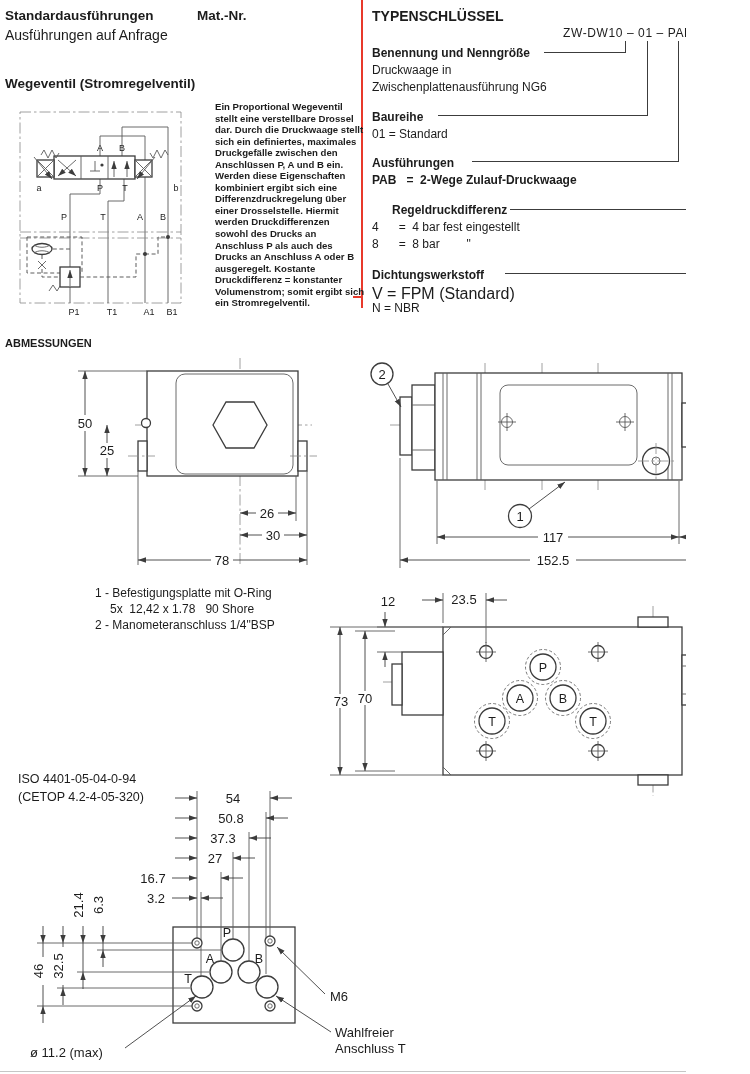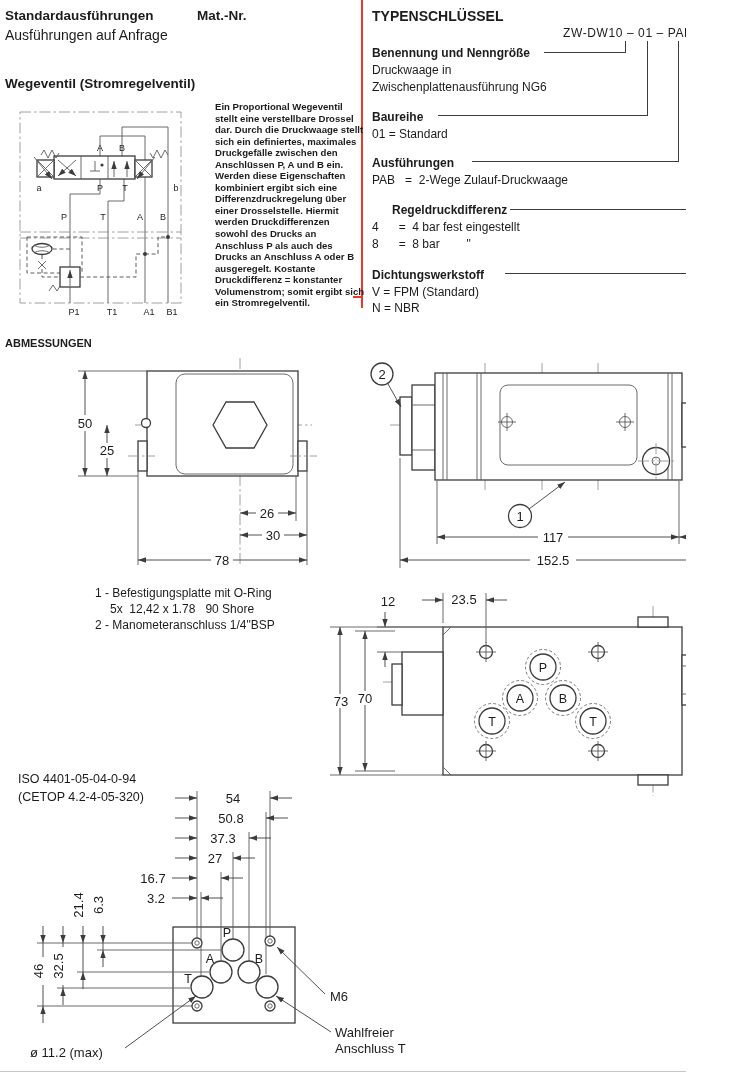--- a/index.html
+++ b/index.html
@@ -122,28 +122,28 @@
   <div class="t" style="left:563px;top:26px;font-size:12px;letter-spacing:0.6px;">ZW-DW10 – 01 – PAB – 4  - V</div>
 
   <div class="t b" style="left:372px;top:46px;font-size:12px;">Benennung und Nenngröße</div>
   <div class="t" style="left:372px;top:63px;font-size:12px;">Druckwaage in</div>
   <div class="t" style="left:372px;top:80px;font-size:12px;">Zwischenplattenausführung NG6</div>
 
   <div class="t b" style="left:372px;top:110px;font-size:12px;">Baureihe</div>
   <div class="t" style="left:372px;top:127px;font-size:12px;">01 = Standard</div>
 
   <div class="t b" style="left:372px;top:156px;font-size:12px;">Ausführungen</div>
-  <div class="t" style="left:372px;top:173px;font-size:12px;">PAB   =  2-Wege Zulauf-Druckwaage</div>
+  <div class="t" style="left:372px;top:173px;font-size:12px;font-weight:bold;">PAB   =  2-Wege Zulauf-Druckwaage</div>
 
   <div class="t b" style="left:372px;top:203px;font-size:12px;padding-left:20px;">Regeldruckdifferenz</div>
   <div class="t" style="left:372px;top:220px;font-size:12px;">4      =  4 bar fest eingestellt</div>
   <div class="t" style="left:372px;top:237px;font-size:12px;">8      =  8 bar        "</div>
 
   <div class="t b" style="left:372px;top:268px;font-size:12px;">Dichtungswerkstoff</div>
-  <div class="t" style="left:372px;top:285px;font-size:12px;">V = FPM (Standard)</div>
+  <div class="t" style="left:372px;top:285px;font-size:16px;">V = FPM (Standard)</div>
   <div class="t" style="left:372px;top:301px;font-size:12px;">N = NBR</div>
 
   <div class="cline" style="left:544px;top:52px;width:81px;height:1px;"></div>
   <div class="cline" style="left:625px;top:41px;width:1px;height:12px;"></div>
   <div class="cline" style="left:438px;top:115px;width:210px;height:1px;"></div>
   <div class="cline" style="left:647px;top:41px;width:1px;height:75px;"></div>
   <div class="cline" style="left:472px;top:161px;width:207px;height:1px;"></div>
   <div class="cline" style="left:678px;top:41px;width:1px;height:121px;"></div>
   <div class="cline" style="left:510px;top:209px;width:200px;height:1px;"></div>
   <div class="cline" style="left:709px;top:41px;width:1px;height:169px;"></div>

